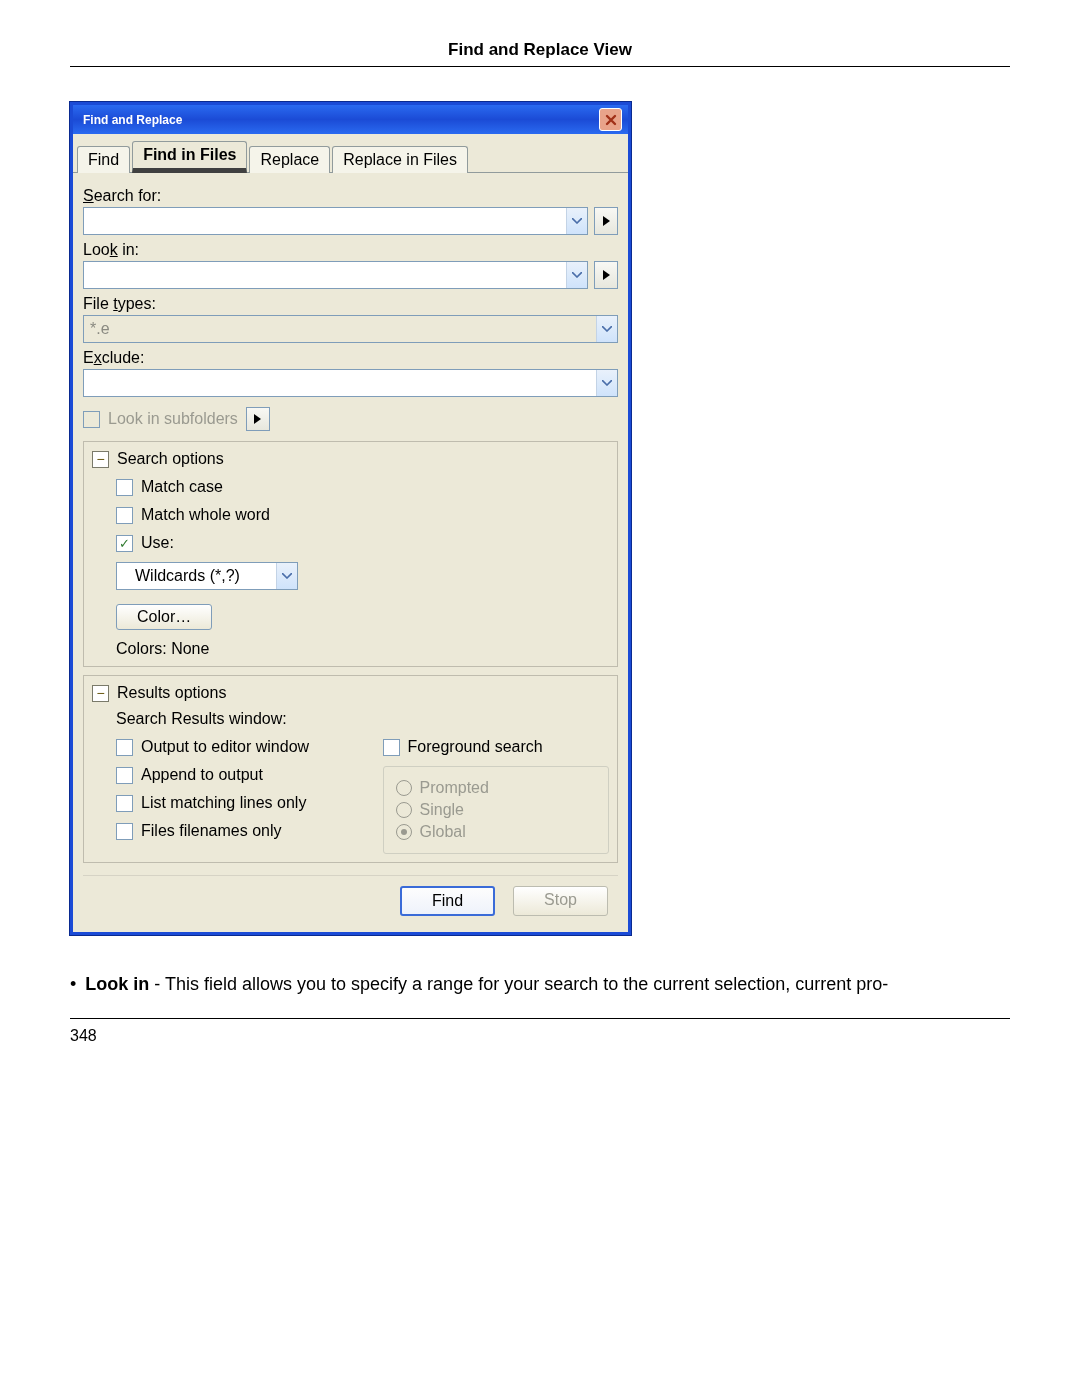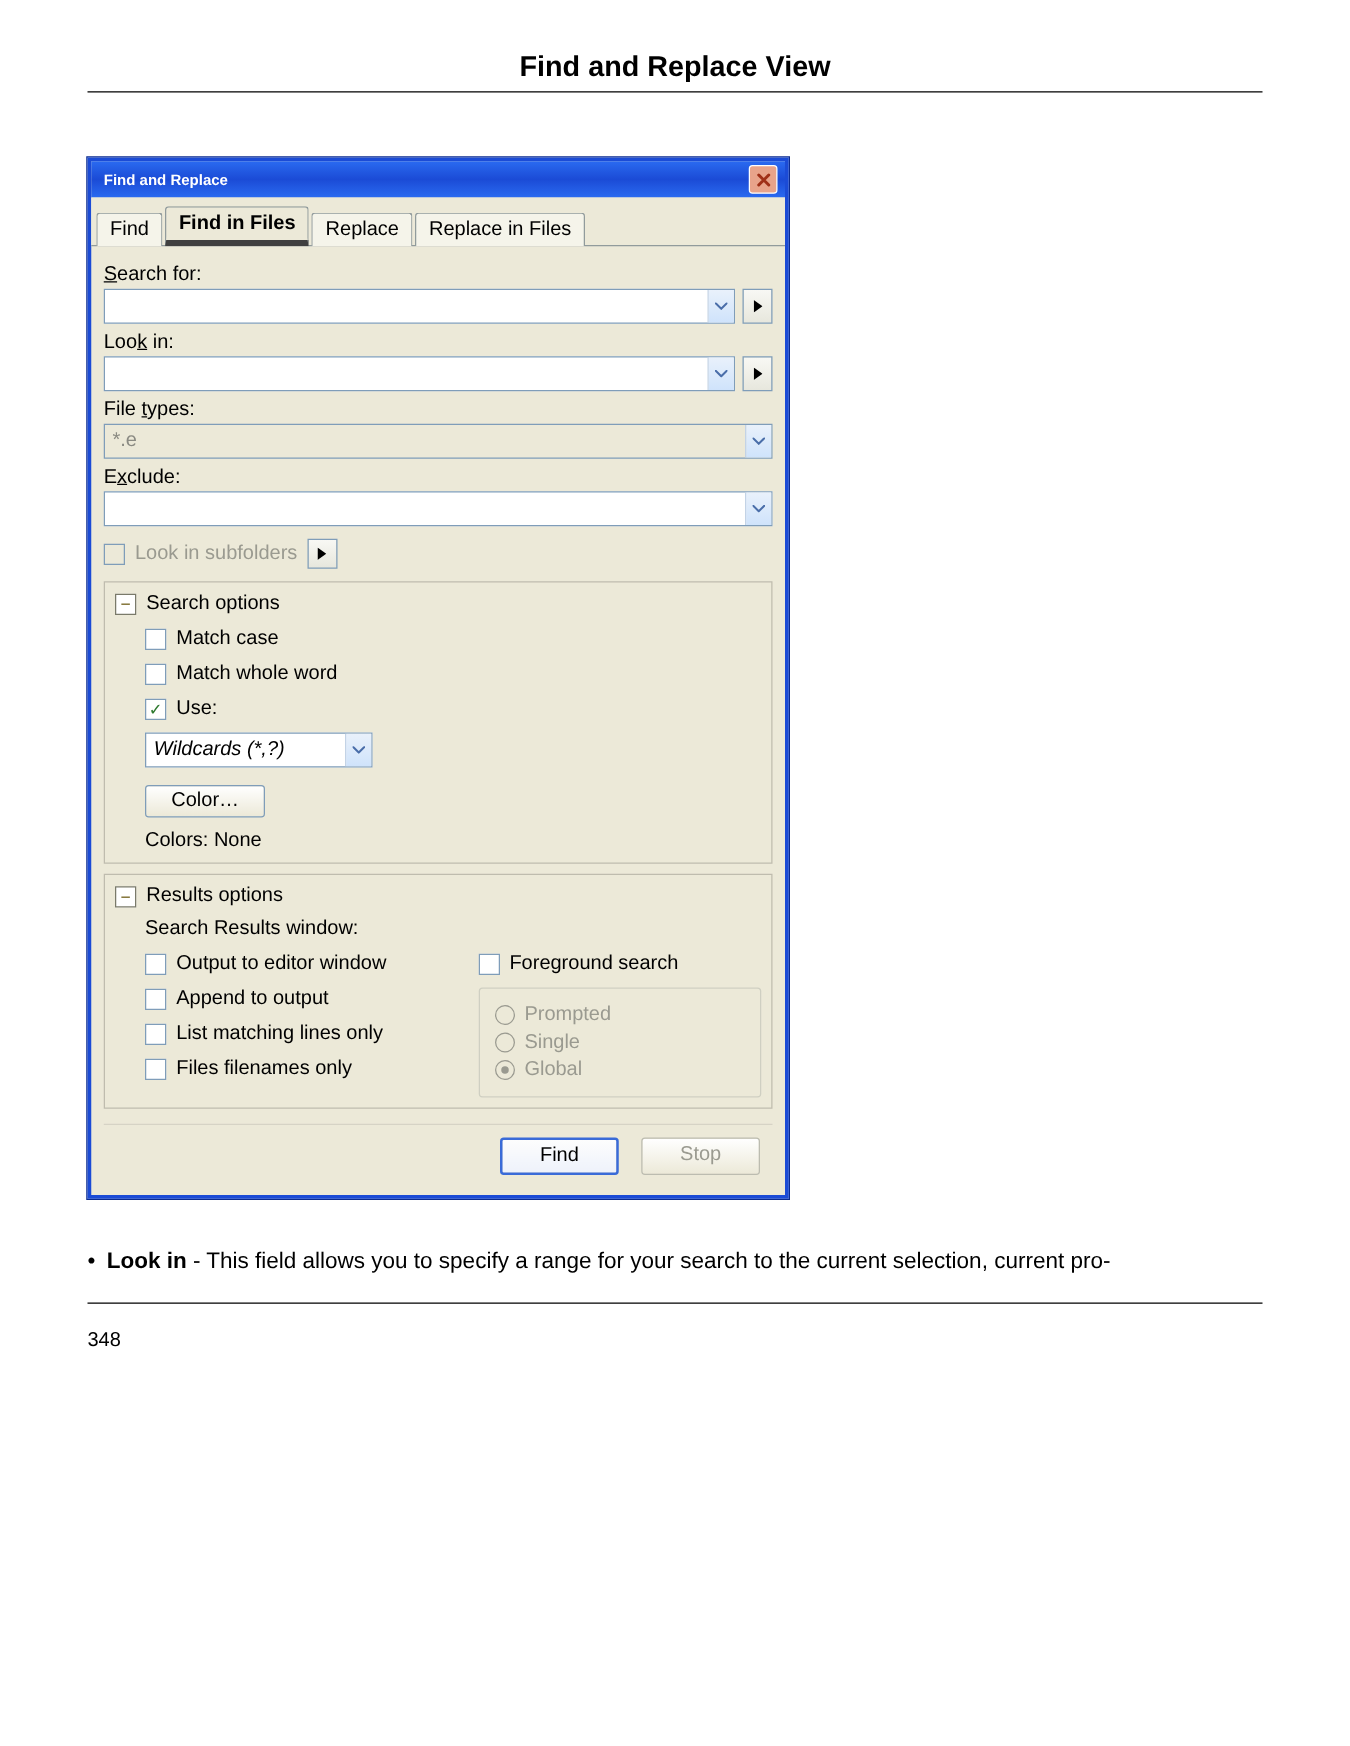--- a/index.html
+++ b/index.html
@@ -1,17 +1,17 @@
 <!DOCTYPE html>
 <html><head>
 <meta charset="utf-8">
 <style>
   html,body{margin:0;padding:0;background:#fff;font-family:"Segoe UI",Tahoma,Arial,sans-serif;font-size:16px;color:#000;}
   .page{width:1080px;margin:0 auto;padding:40px 70px 60px 70px;box-sizing:border-box;}
-  .doc-header{text-align:center;font-weight:bold;font-size:23px;padding-bottom:6px;border-bottom:1px solid #000;margin-bottom:52px;}
+  .doc-header{text-align:center;font-weight:bold;font-size:17px;padding-bottom:6px;border-bottom:1px solid #000;margin-bottom:35px;}
   .window{width:555px;border:3px solid #1b4bd6;background:#ece9d8;box-shadow:0 0 0 1px #0a2a90;}
   .titlebar{height:29px;background:linear-gradient(to bottom,#2a6af0 0%,#1b4bd6 50%,#2a6af0 100%);display:flex;align-items:center;justify-content:space-between;padding:0 6px 0 10px;}
   .titlebar-title{color:#fff;font-weight:bold;font-size:12px;}
   .close-btn{width:21px;height:21px;background:#e8a38a;border:1px solid #fff;border-radius:3px;display:flex;align-items:center;justify-content:center;cursor:pointer;}
   .close-btn svg{display:block}
   .tabstrip{display:flex;align-items:flex-end;background:#ece9d8;border-bottom:1px solid #919b9c;padding:6px 4px 0 4px;column-gap:2px;}
   .tab{padding:4px 10px;border:1px solid #919b9c;border-bottom:none;border-radius:3px 3px 0 0;background:#f5f4ea;font-size:16px;cursor:pointer;position:relative;top:1px;}
   .tab.active{background:#ece9d8;font-weight:bold;border-bottom:5px solid #404040;top:1px;}
   .body{padding:8px 10px 10px 10px;}
   .field-label{font-size:16px;margin:6px 0 2px 0;display:block;}
@@ -28,35 +28,35 @@
   .chk.disabled{background:#ece9d8;}
   .chk.checked::after{content:"✓";}
   .muted{color:#9a9a90;}
   .section{border:1px solid #bfbcae;margin-top:8px;padding:8px;}
   .section-head{display:flex;align-items:center;column-gap:8px;margin-bottom:8px;cursor:pointer;}
   .toggle{width:15px;height:15px;border:1px solid #7a7a6a;background:#fff;display:inline-flex;align-items:center;justify-content:center;font-size:14px;line-height:1;color:#6b5a12;}
   .indent{margin-left:24px;}
   .select-row{margin:8px 0;}
   .select{height:26px;border:1px solid #7f9db9;background:#fff;display:flex;align-items:stretch;width:180px;}
   .select.wide{width:218px;}
-  .select span{flex:1;padding:0 6px;display:flex;align-items:center;font-size:16px;font-style:italic;}
+  .select span{flex:1;padding:0 18px;display:flex;align-items:center;font-size:16px;}
   .select .dd{width:20px;border-left:1px solid #c3d3e6;background:linear-gradient(to bottom,#e9f1fb,#cfe3fb);display:flex;align-items:center;justify-content:center;cursor:pointer;}
   .btn{display:inline-block;padding:3px 20px;border:1px solid #7f9db9;border-radius:3px;background:linear-gradient(to bottom,#fff,#ece9d8);cursor:pointer;font-size:16px;}
   .btn.primary{border:2px solid #3a6bd8;background:linear-gradient(to bottom,#fdfdfd,#eef2fb);padding:4px 30px;}
   .btn.disabled{color:#9a9a90;border-color:#bcbcb0;}
   .cols2{display:flex;column-gap:40px;}
   .col{flex:1;}
   .radio-group{border:1px solid #cfcfc2;border-radius:3px;padding:8px 12px;}
   .radio-line{display:flex;align-items:center;column-gap:8px;margin:4px 0;color:#9a9a90;}
   .radio{width:14px;height:14px;border:1px solid #9a9a90;border-radius:50%;display:inline-flex;align-items:center;justify-content:center;}
   .radio.selected::after{content:"";width:6px;height:6px;border-radius:50%;background:#9a9a90;}
   .footer{margin-top:12px;padding:10px 10px 6px 0;display:flex;justify-content:flex-end;column-gap:18px;border-top:1px solid #d6d3c5;}
   .doc-note{margin-top:36px;font-size:18px;line-height:1.5;}
   .doc-note .bullet{margin-right:4px;}
-  .doc-footer{border-top:1px solid #000;margin-top:20px;padding-top:21px;font-size:16px;}
+  .doc-footer{border-top:1px solid #000;margin-top:20px;padding-top:8px;font-size:16px;}
   .underline{text-decoration:underline;}
 </style>
 </head>
 <body>
 
 <div class="page">
   <div class="doc-header">Find and Replace View</div>
 
   <div class="window">
     <div class="titlebar">

